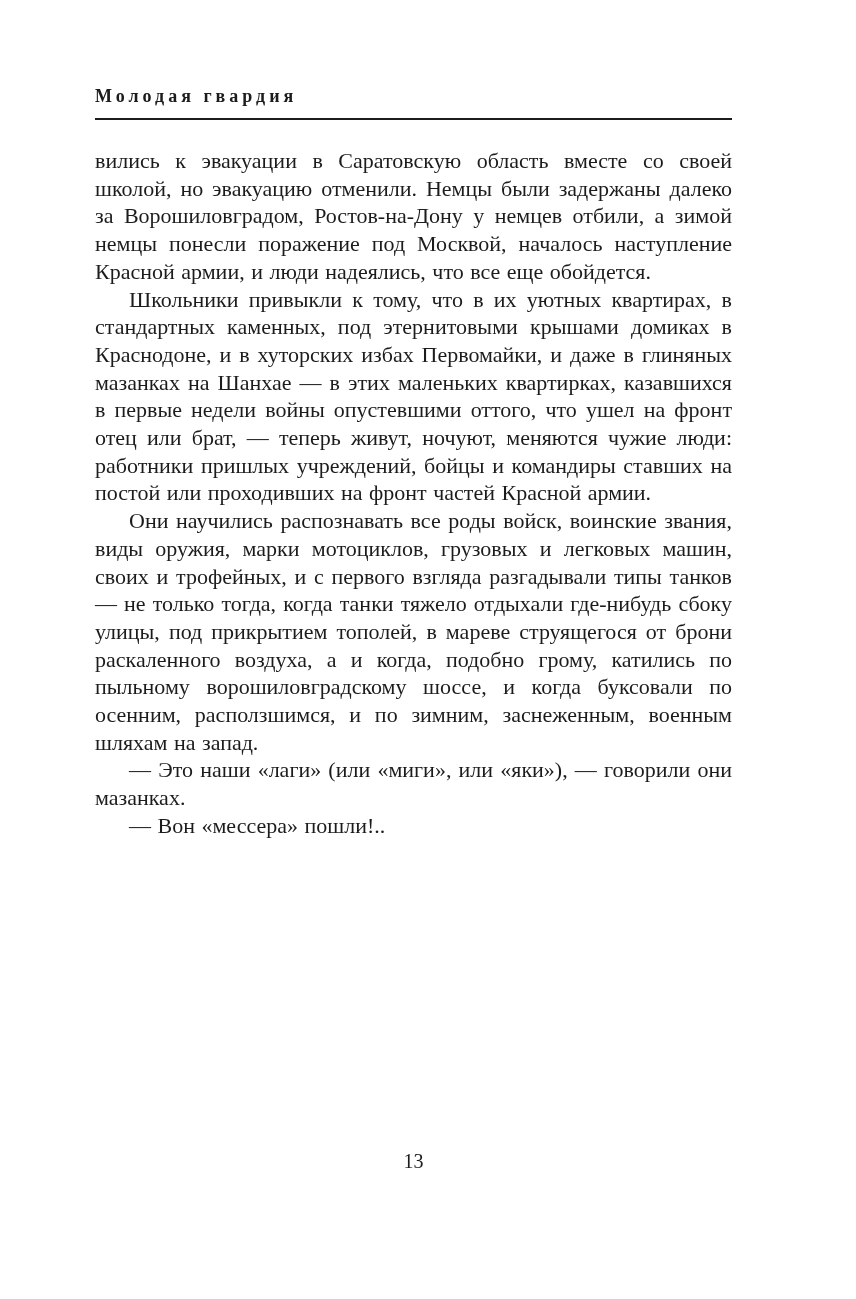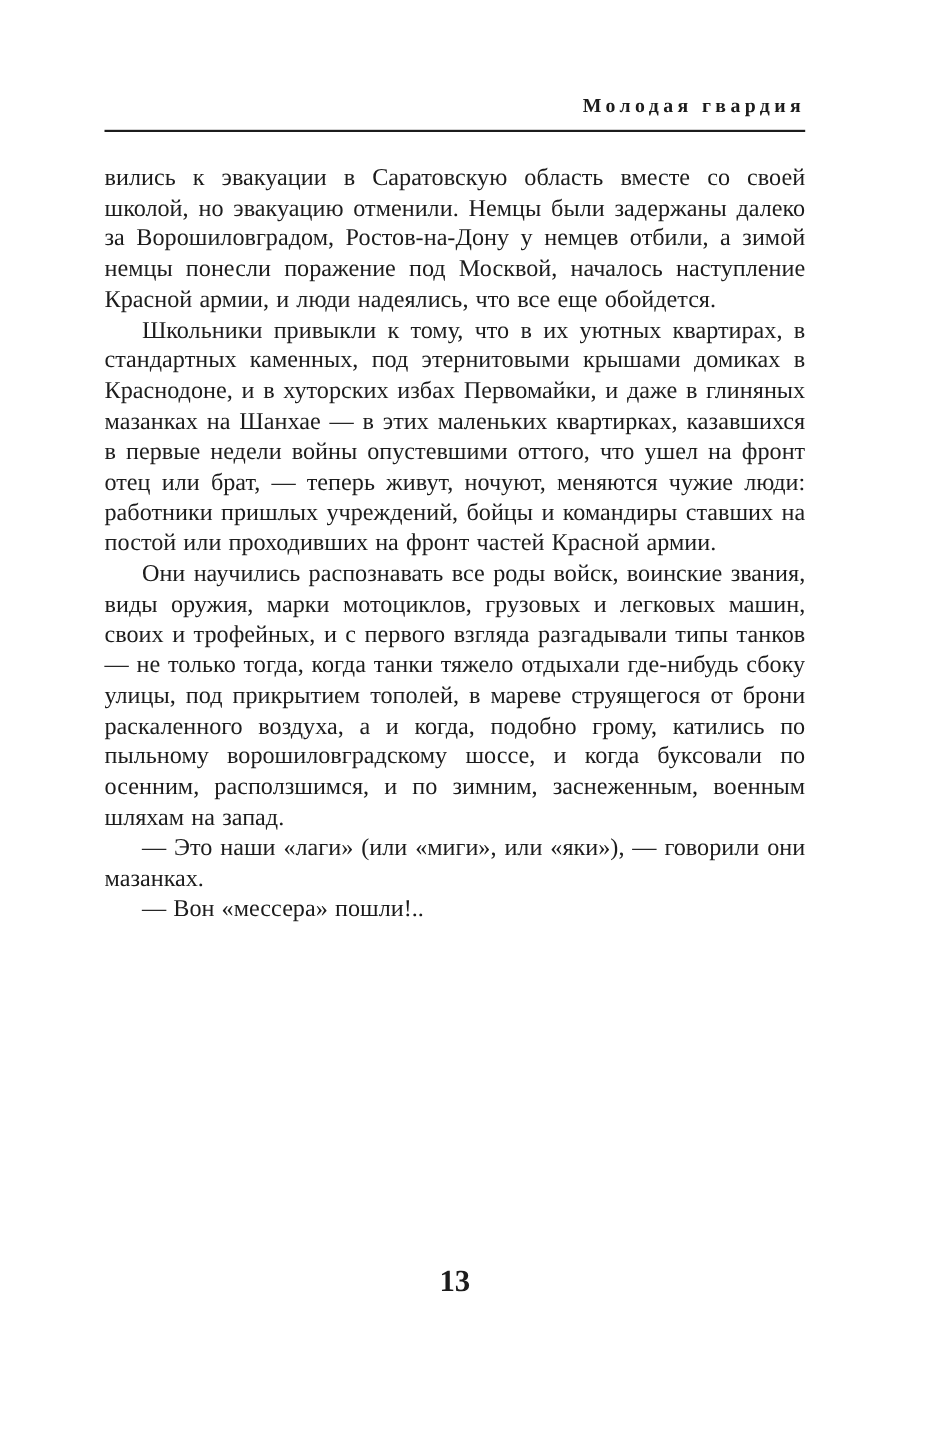--- a/index.html
+++ b/index.html
@@ -17,21 +17,21 @@
     overflow: hidden;
     box-sizing: border-box;
   }
   .content {
     position: absolute;
     left: 95px;
     top: 86px;
     width: 637px;
   }
   .running-head {
-    text-align: right;
+    text-align: left;
     font-weight: bold;
     font-size: 18px;
     letter-spacing: 4px;
     color: #1c1c1c;
   }
   .head-rule {
     height: 0;
     border-bottom: 2px solid #1c1c1c;
     margin-top: 11px;
     margin-bottom: 27px;
@@ -45,22 +45,22 @@
   }
   .body-text p.indent {
     text-indent: 34px;
   }
   .page-number {
     position: absolute;
     left: 95px;
     width: 637px;
     top: 1150px;
     text-align: center;
-    font-weight: bold;
-    font-size: 28px;
+    font-weight: normal;
+    font-size: 20px;
     color: #1c1c1c;
   }
 </style>
 </head>
 <body>
 
 <div class="page">
   <div class="content">
     <div class="running-head">Молодая гвардия</div>
     <div class="head-rule"></div>

